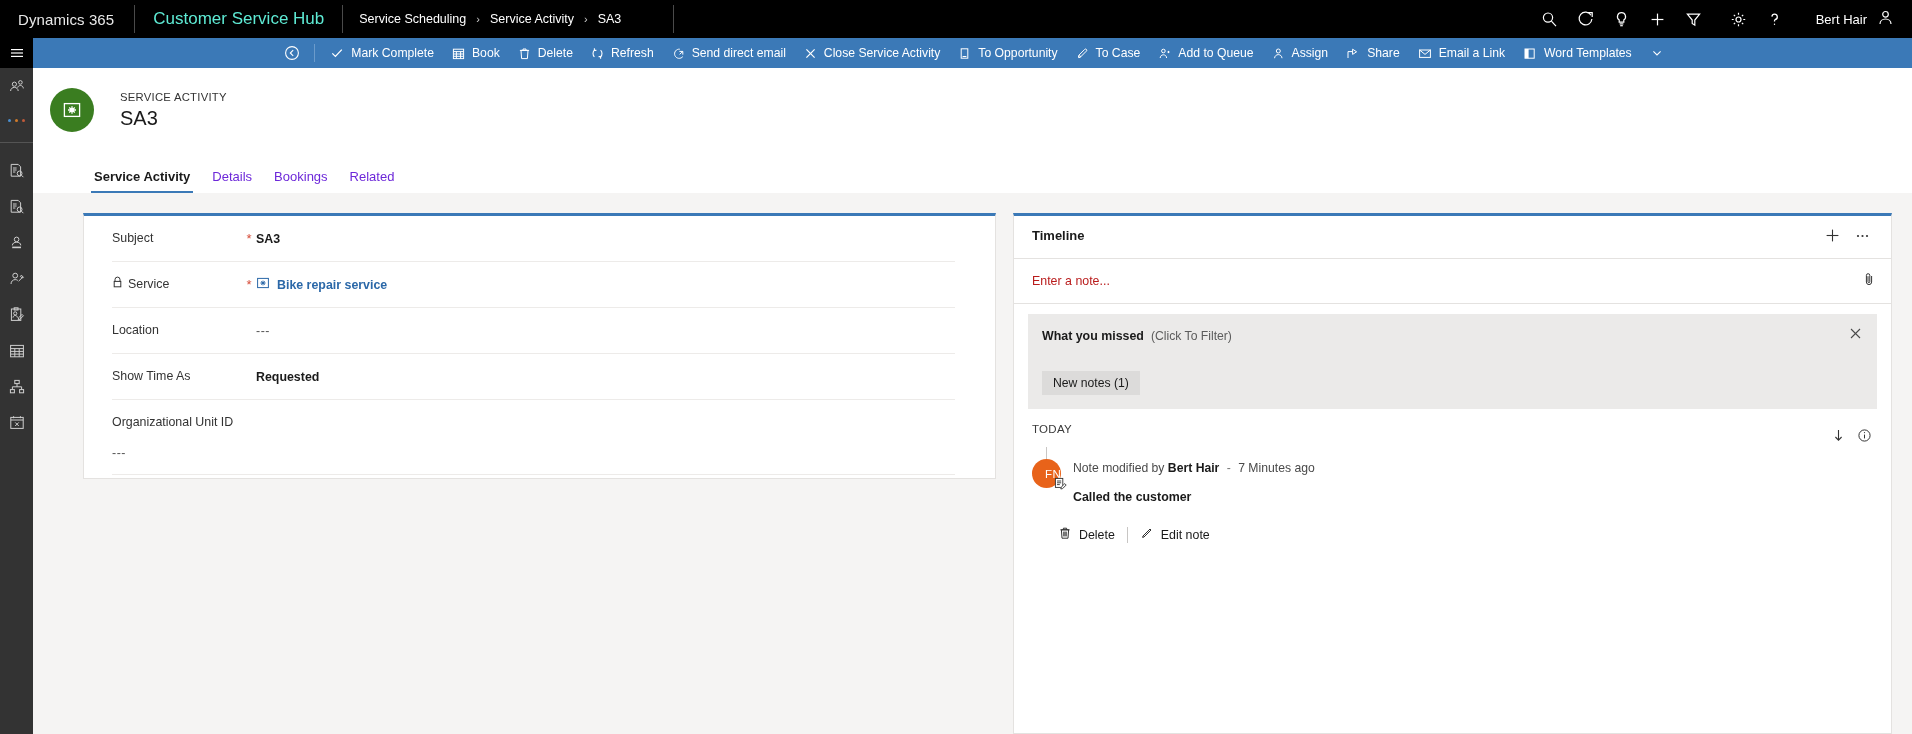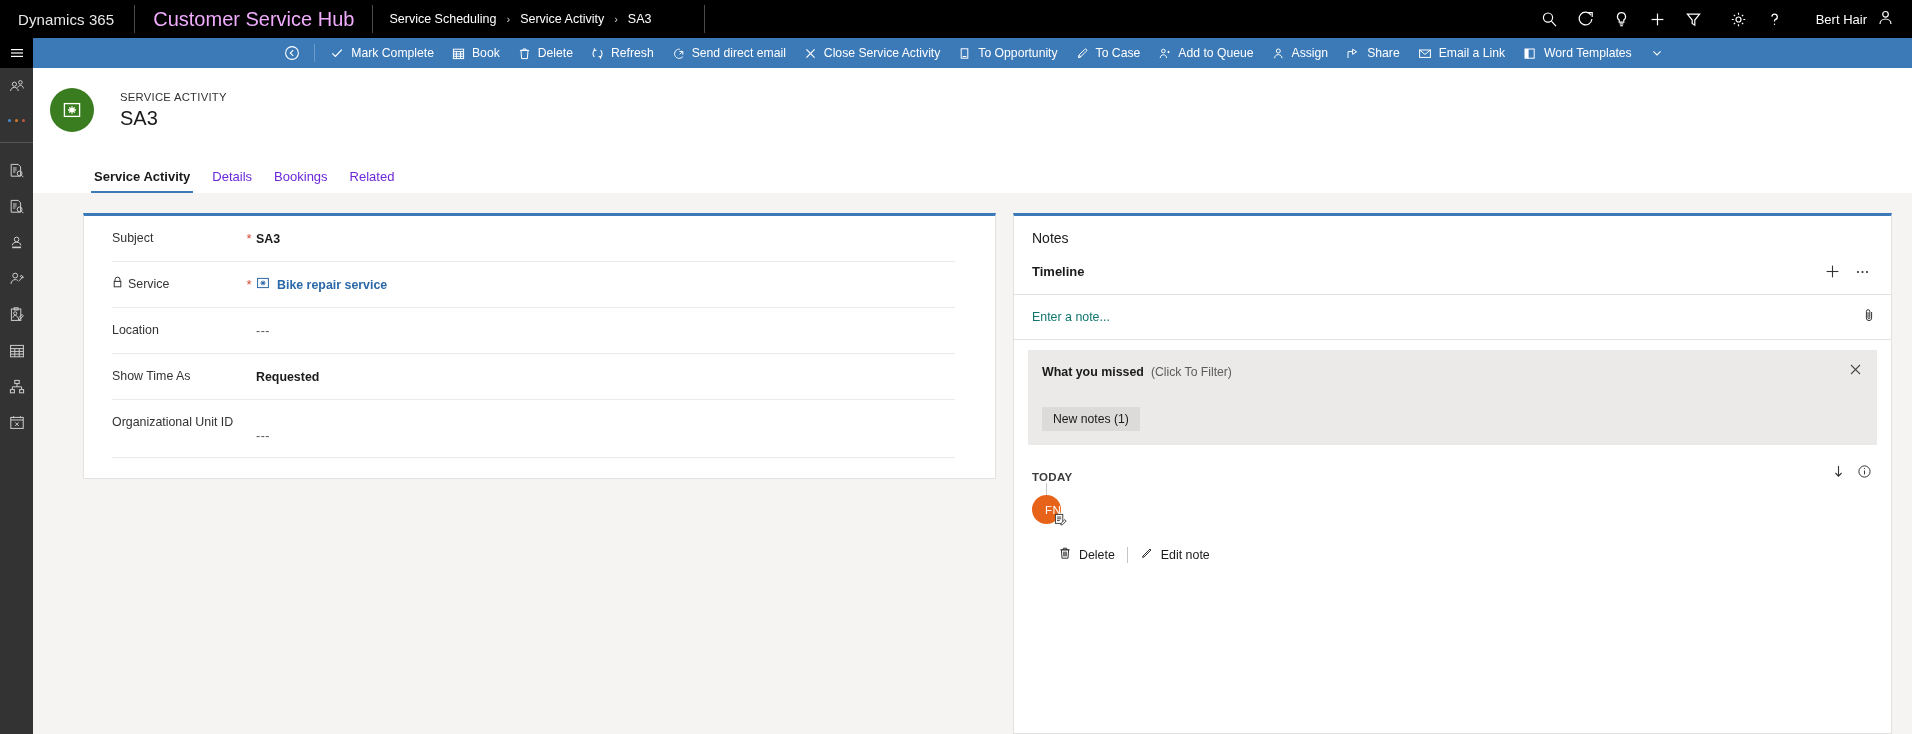--- a/index.html
+++ b/index.html
@@ -15,21 +15,21 @@
     height: 38px; background: #000000; color: #ffffff;
     display: flex; align-items: stretch; width: 100%;
   }
   .brand {
     display: flex; align-items: center; padding: 0 20px 0 18px;
     font-size: 15px; color: #e8e8e8; letter-spacing: .1px;
   }
   .vdiv { width: 1px; background: #4a4a4a; margin: 5px 0; }
   .apptitle {
     display: flex; align-items: center; padding: 0 18px;
-    font-size: 20px; color: #f0abfc; font-weight: 400;
+    font-size: 17px; color: #5eead4; font-weight: 400;
   }
   .breadcrumb {
     display: flex; align-items: center; gap: 10px;
     padding: 0 16px; font-size: 12.5px; color: #ffffff;
   }
   .crumb { white-space: nowrap; }
   .crumb-sep { color: #d0d0d0; font-size: 11px; }
   .topbar-spacer { flex: 1 1 auto; }
   .topicons { display: flex; align-items: center; }
   .topicon {
@@ -127,21 +127,21 @@
     border-top: 3px solid #3b79b7;
   }
   .card-left { height: 266px; padding: 0 0 0 0; }
 
   
   .frow {
     display: flex; align-items: center; min-height: 38px;
     margin: 0 40px 0 28px; border-bottom: 1px solid #edebe9;
     padding: 14px 0;
   }
-  .frow:last-child { border-bottom: 1px solid #edebe9; }
+  .frow:last-child { border-bottom: 1px solid #edebe9; flex-direction: column; }
   .flabel {
     width: 130px; flex: none; font-size: 12.4px; color: #333333;
     display: flex; align-items: center; gap: 5px; line-height: 17px;
   }
   .freq { width: 14px; flex: none; color: #d64b38; font-size: 13px; text-align: center; }
   .fvalue { font-size: 12.4px; color: #1a1a1a; display: flex; align-items: center; gap: 7px; }
   .fvalue.bold { font-weight: bold; }
   .flink { color: #2b68a8; font-weight: bold; font-size: 12.4px; }
   .fdash { color: #555555; letter-spacing: .5px; }
 
@@ -154,35 +154,35 @@
     display: flex; align-items: center; padding: 6px 14px 10px 18px;
     border-bottom: 1px solid #e4e2e0;
   }
   .timeline-head .t { font-size: 13px; font-weight: bold; color: #1a1a1a; }
   .timeline-head .sp { flex: 1 1 auto; }
   .thbtn { width: 30px; height: 26px; display: flex; align-items: center; justify-content: center; }
   .noteinput {
     display: flex; align-items: center; padding: 12px 14px 12px 18px;
     border-bottom: 1px solid #e4e2e0;
   }
-  .noteinput .ph { font-size: 12.4px; color: #0f766e; flex: 1 1 auto; }
+  .noteinput .ph { font-size: 12.4px; color: #b91c1c; flex: 1 1 auto; }
   .missed {
     background: #ebeae9; margin: 10px 14px 0 14px; padding: 12px 14px 14px 14px;
     position: relative;
   }
   .missed-head { display: flex; align-items: center; }
   .missed-t { font-size: 12.4px; font-weight: bold; color: #1a1a1a; }
   .missed-sub { font-size: 12.2px; color: #5c5c5c; margin-left: 7px; }
   .missed-x { margin-left: auto; }
   .chip {
     display: inline-block; margin-top: 26px; background: #dcdbda;
     padding: 5px 11px; font-size: 12.2px; color: #1a1a1a;
   }
   .todayrow {
-    display: flex; align-items: flex-end; padding: 14px 14px 0 18px; font-weight: bold;
+    display: flex; align-items: flex-start; padding: 14px 14px 0 18px;
   }
   .todaylabel { font-size: 11.5px; color: #3a3a3a; letter-spacing: .3px; }
   .todayrow .sp { flex: 1 1 auto; }
   .trbtn { width: 26px; height: 24px; display:flex; align-items:center; justify-content:center; }
 
   .entry { display: flex; padding: 12px 14px 0 18px; position: relative; }
   .entry-rail { position: absolute; left: 32px; top: 0; width: 1px; height: 14px; background: #c8c6c4; }
   .avatar {
     width: 29px; height: 29px; border-radius: 50%; background: #e8631a;
     color: #ffffff; font-size: 11.5px; display: flex; align-items: center;
@@ -604,21 +604,20 @@
             <div class="freq"></div>
             <div class="fvalue fdash" style="margin-top:15px">---</div>
           </div>
 
         </div>
       </div>
 
       <div class="pane-right">
         <div class="card card-right">
 
-          <div class="notes-title">Notes</div>
 
           <div class="timeline-head">
             <span class="t">Timeline</span>
             <span class="sp"></span>
             <span class="thbtn">
               <svg width="17" height="17" viewBox="0 0 17 17" stroke="#333333" stroke-width="1.1">
                   <line x1="8.5" y1="2.6" x2="8.5" y2="14.4"></line>
                   <line x1="2.6" y1="8.5" x2="14.4" y2="8.5"></line>
                 </svg>
             </span>
@@ -678,20 +677,29 @@
               <span>FN</span>
               <span class="badge">
                 <svg width="15" height="15" viewBox="0 0 15 15" fill="#ffffff" stroke="#333333" stroke-width=".9">
                     <rect x="2.4" y="2.4" width="7.4" height="9"></rect>
                     <line x1="4" y1="5" x2="8.2" y2="5"></line>
                     <line x1="4" y1="6.8" x2="8.2" y2="6.8"></line>
                     <line x1="4" y1="8.6" x2="6.8" y2="8.6"></line>
                     <path d="M8.2 11.2l3.6-3.6 1.4 1.4-3.6 3.6-1.8.4z" fill="#ffffff"></path>
                   </svg>
               </span>
+            </div>
+            <div class="entry-body">
+              <div class="entry-meta">
+                <span>Note modified by</span>
+                <b>Bert Hair</b>
+                <span class="dot">-</span>
+                <span>7 Minutes ago</span>
+              </div>
+              <div class="entry-text">Called the customer</div>
             </div>
           </div>
 
           <div class="entry-actions">
             <div class="eact">
               <span>
                 <svg width="14" height="14" viewBox="0 0 14 14" fill="none" stroke="#333333" stroke-width="1">
                     <path d="M3.4 3.8h7.2l-.6 8.4H4z"></path>
                     <line x1="2.4" y1="3.8" x2="11.6" y2="3.8"></line>
                     <path d="M5.4 3.8V2.2h3.2v1.6"></path>

